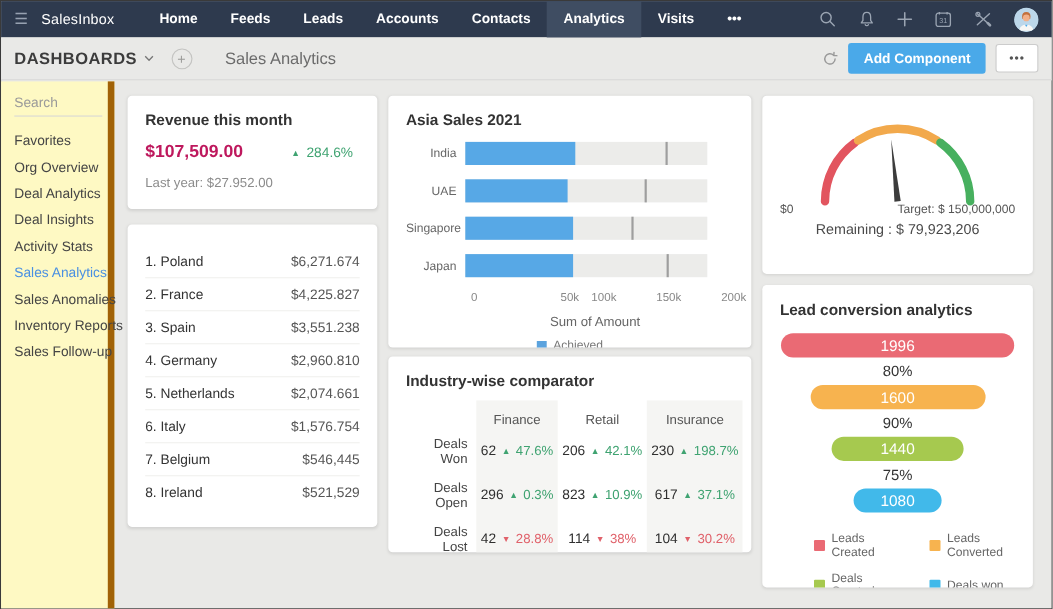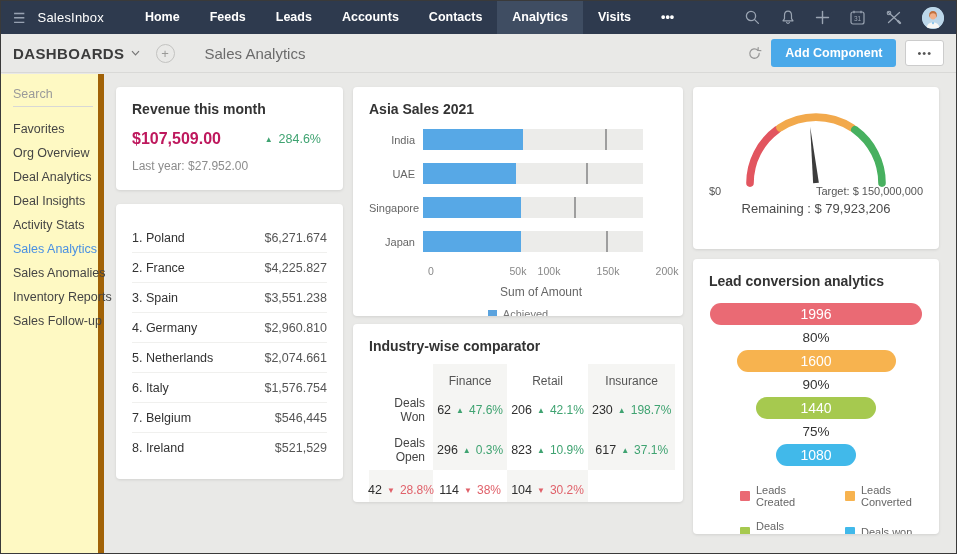--- a/index.html
+++ b/index.html
@@ -343,20 +343,21 @@
             <div class="ind-cell ind-data">
               <span class="ind-val">823</span>
               <span class="tri up">▲</span>
               <span class="ind-pct up">10.9%</span>
             </div>
             <div class="ind-cell ind-data stripe">
               <span class="ind-val">617</span>
               <span class="tri up">▲</span>
               <span class="ind-pct up">37.1%</span>
             </div>
+            <div class="ind-cell ind-rowlabel">Deals Lost</div>
             <div class="ind-cell ind-data stripe">
               <span class="ind-val">42</span>
               <span class="tri down">▼</span>
               <span class="ind-pct down">28.8%</span>
             </div>
             <div class="ind-cell ind-data">
               <span class="ind-val">114</span>
               <span class="tri down">▼</span>
               <span class="ind-pct down">38%</span>
             </div>

